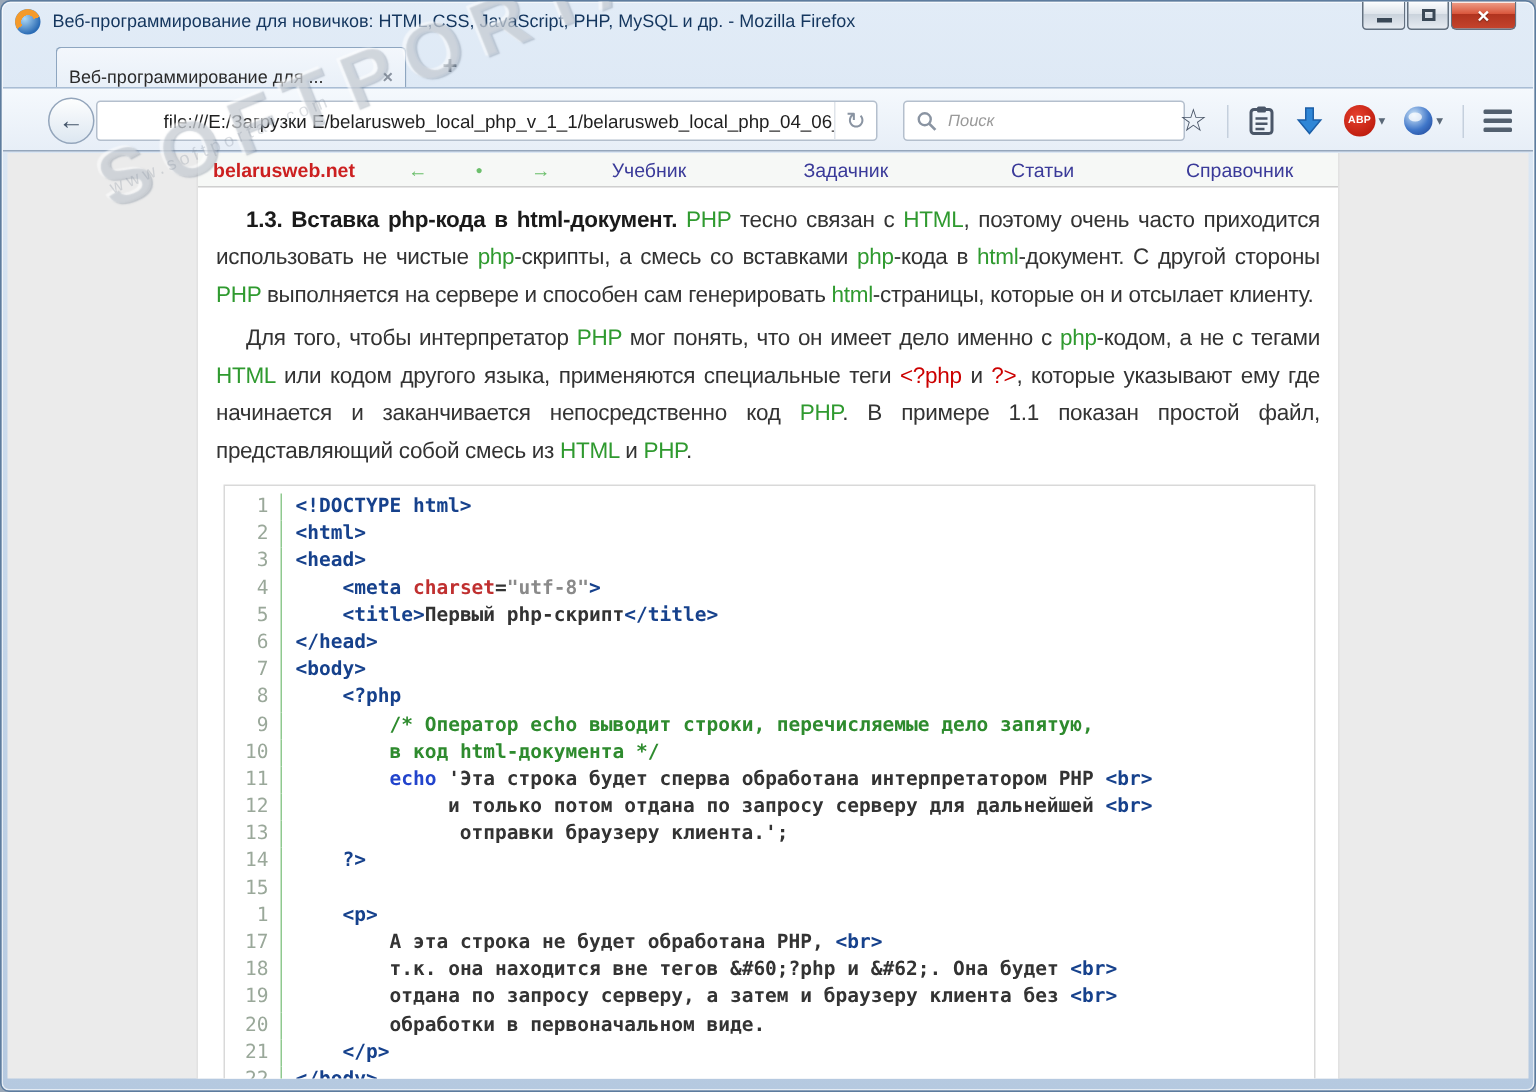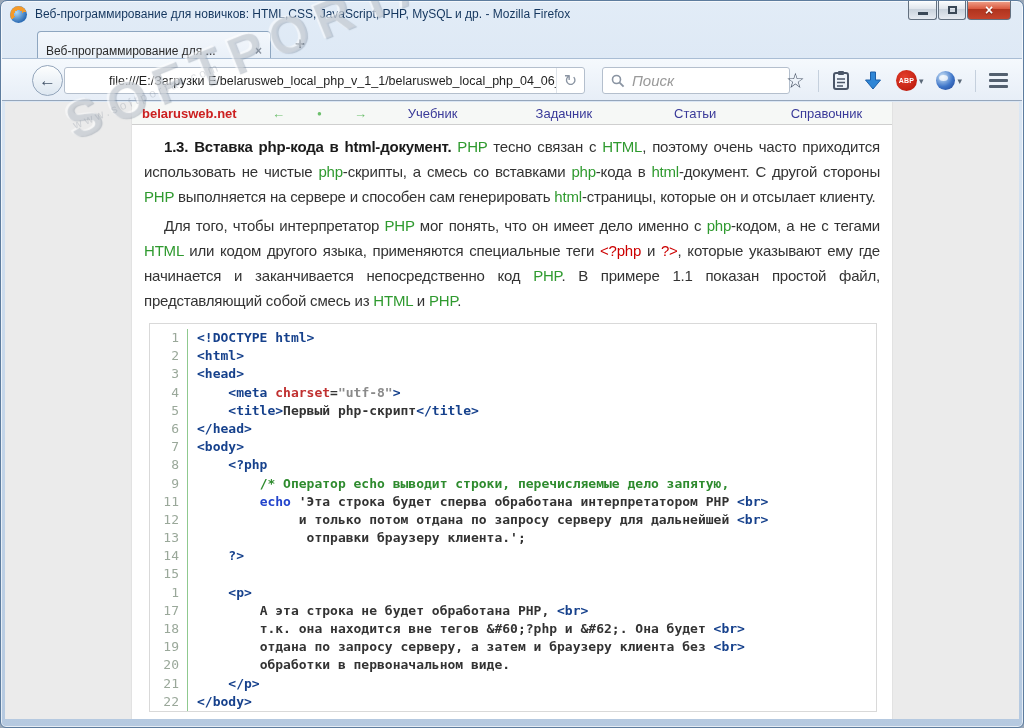--- a/index.html
+++ b/index.html
@@ -41,21 +41,21 @@
   .back-btn{position:absolute;left:30px;top:6px;width:31px;height:31px;border-radius:50%;
     border:1px solid #93a5bb;background:linear-gradient(#fdfefe,#dde7f1);display:flex;align-items:center;justify-content:center;
     color:#44556a;font-size:17px;font-weight:bold;z-index:2;}
   .urlbar{position:absolute;left:62px;top:8px;width:521px;height:27px;background:#fff;border:1px solid #b4bfcd;
     border-radius:3px;display:flex;align-items:center;padding-left:44px;}
   .url-text{flex:1;font-size:12.5px;color:#1f1f1f;white-space:nowrap;overflow:hidden;}
   .reload-btn{flex:none;width:28px;height:100%;display:flex;align-items:center;justify-content:center;
     border-left:1px solid #dfe4ea;color:#8a94a2;font-size:16px;}
   .searchbar{position:absolute;left:600px;top:8px;width:188px;height:27px;background:#fff;border:1px solid #b4bfcd;
     border-radius:3px;display:flex;align-items:center;padding:0 8px;}
-  .search-text{font-size:15px;font-style:italic;color:#9a9a9a;margin-left:7px;}
+  .search-text{font-size:11px;font-style:italic;color:#9a9a9a;margin-left:7px;}
   .tb-icons{position:absolute;right:14px;top:6px;height:31px;display:flex;align-items:center;gap:13px;}
   .tb-ic{display:flex;align-items:center;justify-content:center;color:#4a5668;}
   .divider{width:1px;height:22px;background:#c5d0dd;}
   .star-ic{font-size:21px;line-height:21px;}
   .abp{position:relative;width:21px;height:21px;border-radius:50%;background:radial-gradient(circle at 40% 35%,#e5402e,#b31205);
     display:flex;align-items:center;justify-content:center;}
   .abp span{color:#fff;font-size:7px;font-weight:bold;letter-spacing:.2px;}
   .caret{font-size:9px;color:#5a6878;margin-left:2px;}
   .globe{width:19px;height:19px;border-radius:50%;background:radial-gradient(circle at 35% 30%,#cfe6f8,#3f76c9 55%,#1c3f8f);
     position:relative;}
@@ -236,20 +236,24 @@
           </div>
           <div class="code-row">
             <div class="ln">8</div>
             <div class="cl"><span class="seg-plain">    </span><span class="seg-tag">&lt;?php</span></div>
           </div>
           <div class="code-row">
             <div class="ln">9</div>
             <div class="cl"><span class="seg-plain">        </span><span class="seg-com">/* Оператор echo выводит строки, перечисляемые дело запятую,</span></div>
           </div>
           <div class="code-row">
+            <div class="ln">10</div>
+            <div class="cl"><span class="seg-plain">        </span><span class="seg-com">в код html-документа */</span></div>
+          </div>
+          <div class="code-row">
             <div class="ln">11</div>
             <div class="cl"><span class="seg-plain">        </span><span class="seg-kw">echo</span><span class="seg-plain"> 'Эта строка будет сперва обработана интерпретатором PHP </span><span class="seg-tag">&lt;br&gt;</span></div>
           </div>
           <div class="code-row">
             <div class="ln">12</div>
             <div class="cl"><span class="seg-plain">             и только потом отдана по запросу серверу для дальнейшей </span><span class="seg-tag">&lt;br&gt;</span></div>
           </div>
           <div class="code-row">
             <div class="ln">13</div>
             <div class="cl"><span class="seg-plain">              отправки браузеру клиента.';</span></div>

